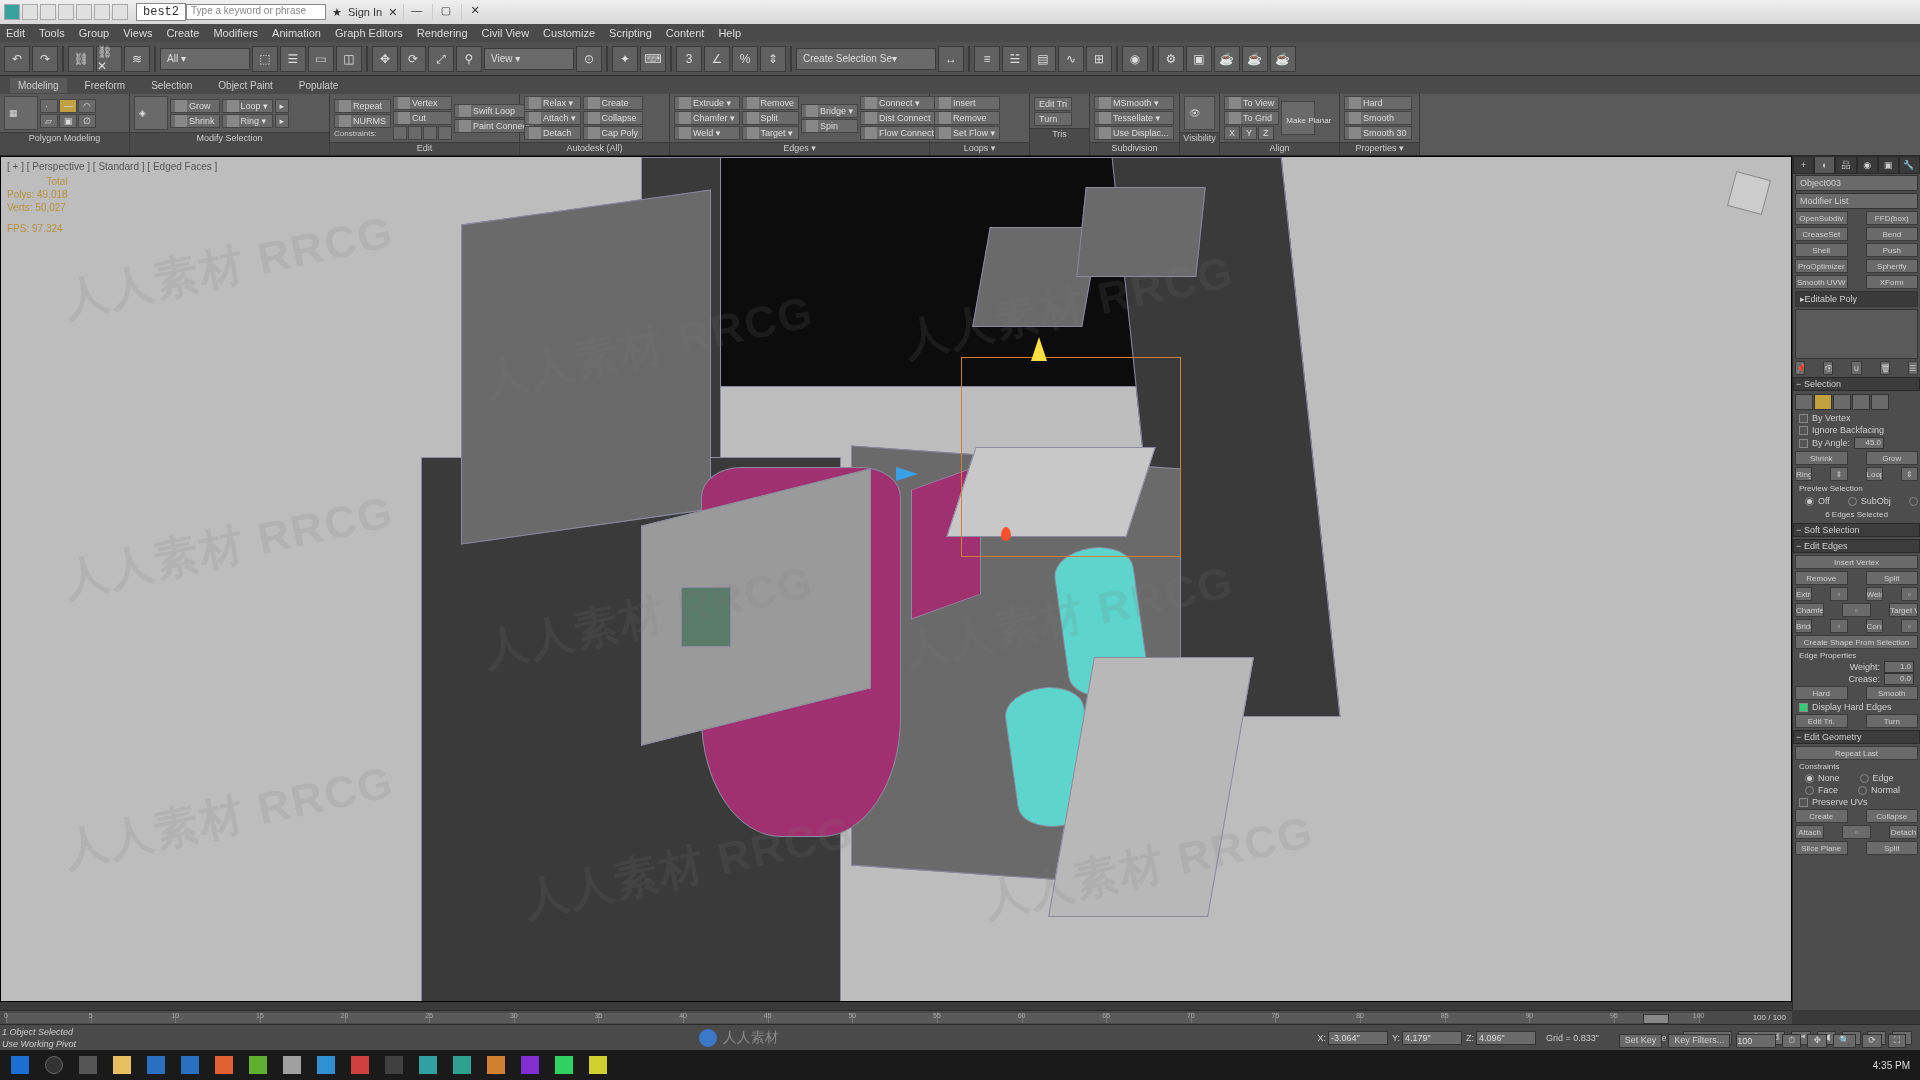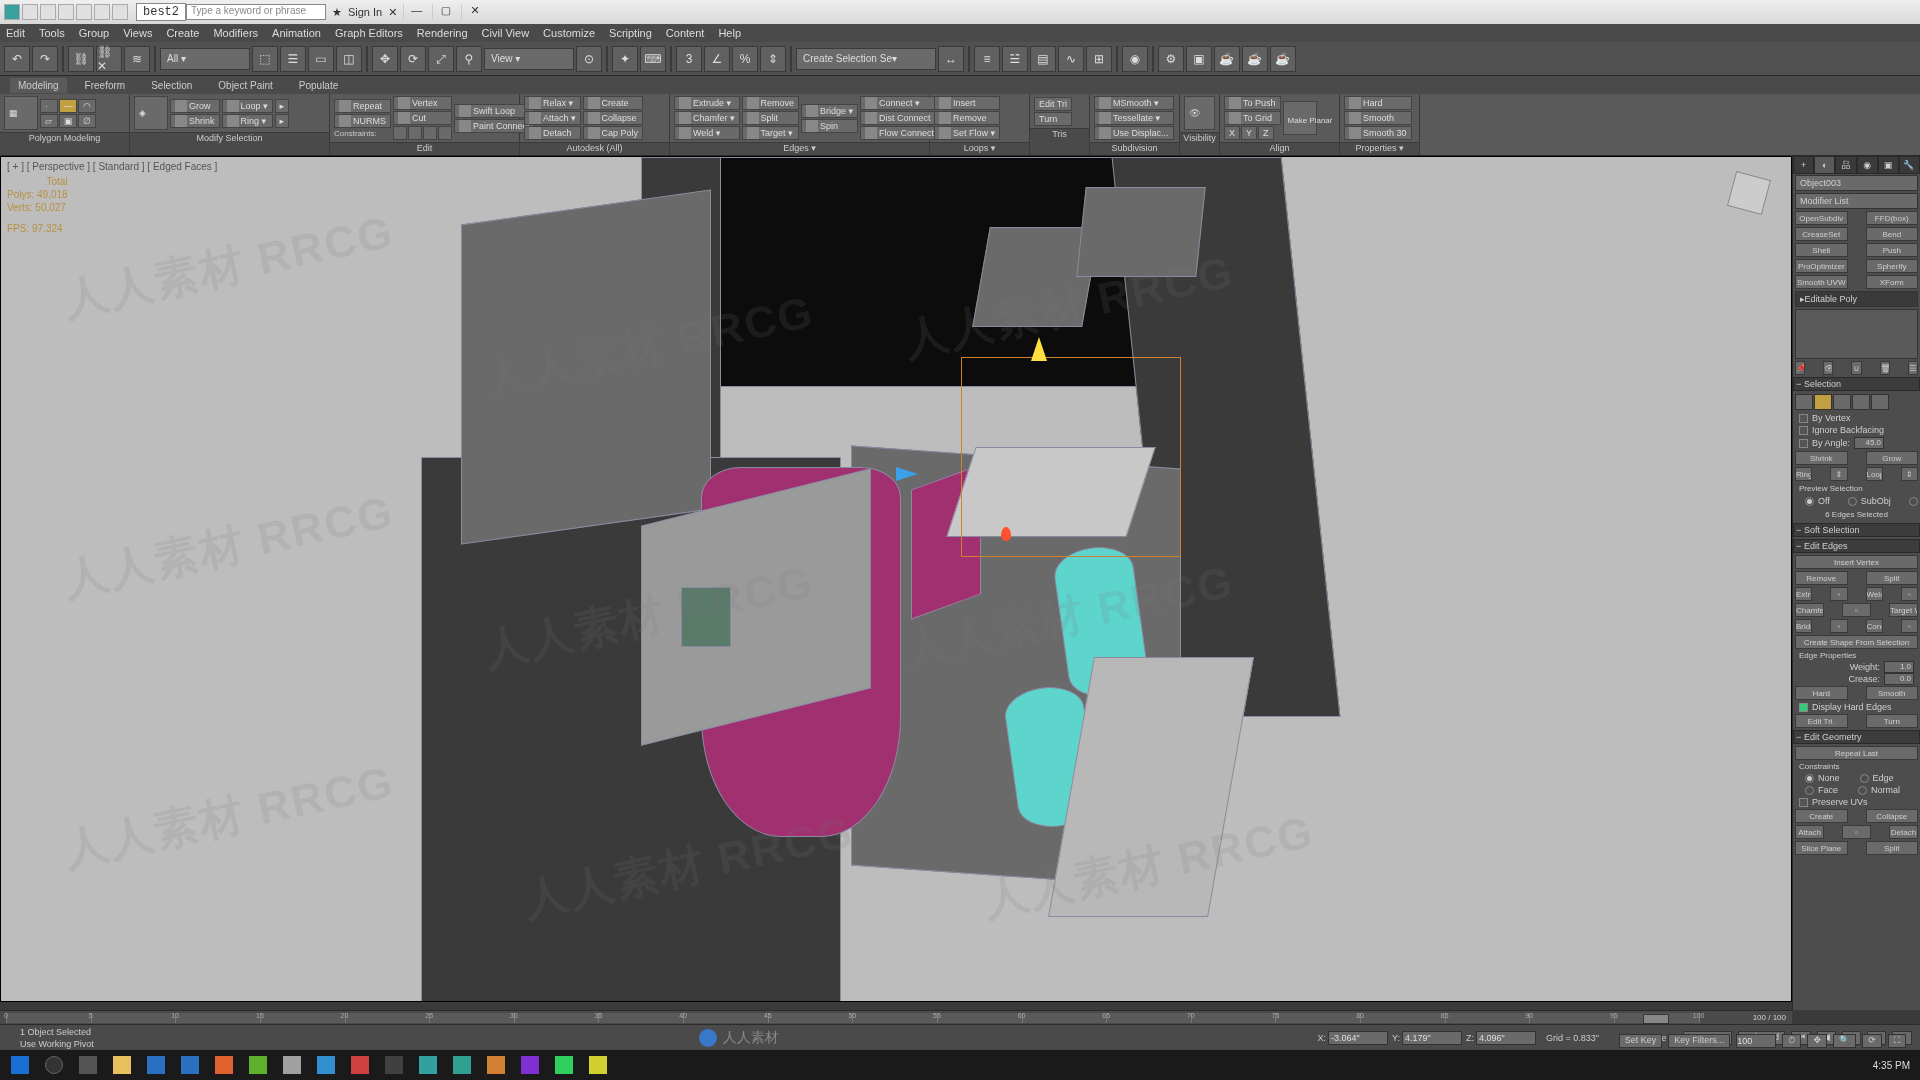--- a/index.html
+++ b/index.html
@@ -84,21 +84,21 @@
 .subobj span { width: 18px; height: 16px; background: #6a6a6a; border: 1px solid #333; }
 .subobj span.active { background: #c0a040; }
 
 
 .timeline { position: absolute; bottom: 26px; left: 0; right: 128px; height: 14px; background: #4a4a4a; border-top: 1px solid #2a2a2a; display: flex; align-items: center; font-size: 8px; }
 .timeline .track { flex: 1; height: 10px; background: #5a5a5a; position: relative; margin: 0 6px; }
 .timeline .track .tick { position: absolute; top: 0; width: 1px; height: 10px; background: #777; }
 .timeline .slider { position: absolute; right: 30px; top: 1px; width: 26px; height: 10px; background: #888; border: 1px solid #333; }
 
 .statusbar { position: absolute; bottom: 0; left: 0; right: 0; height: 26px; background: #4a4a4a; border-top: 1px solid #2a2a2a; display: flex; align-items: center; font-size: 9px; color: #ccc; }
-.statusbar .sel { width: 180px; padding-left: 20px; line-height: 12px; }
+.statusbar .sel { width: 180px; padding-left: 2px; line-height: 12px; font-style: italic; }
 .statusbar .coord { display: flex; gap: 4px; margin-left: 20px; }
 .statusbar .coord .cf { display: flex; align-items: center; gap: 2px; }
 .statusbar .coord input { width: 60px; height: 14px; background: #6a6a6a; border: 1px solid #333; color: #ddd; font-size: 9px; padding: 0 2px; }
 .statusbar .grid { margin-left: 10px; }
 .statusbar .logo { margin-left: auto; margin-right: auto; display:flex; align-items:center; gap:6px; font-size: 14px; color:#888; }
 .statusbar .logo .lg { width: 18px; height: 18px; background: #3a78c8; border-radius: 50%; }
 .statusbar .rightctl { display:flex; align-items:center; gap:6px; padding-right:8px; }
 .statusbar .rcbtn { height: 14px; padding: 0 5px; background: #6a6a6a; border: 1px solid #333; }
 
 body { height: 1080px; }
@@ -452,21 +452,21 @@
     <div class="rbody">
         <div class="rbtn big">👁</div>
       </div>
     <div class="rlabel">Visibility</div>
   </div>
   <div class="rgroup" style="width:120px">
     <div class="rbody">
       <div class="rcol">
         <div class="rbtn">
             <span class="ricon"></span>
-            <span>To Push</span>
+            <span>To View</span>
           </div>
         <div class="rbtn">
             <span class="ricon"></span>
             <span>To Grid</span>
           </div>
         <div style="display:flex;gap:1px">
           <div class="rbtn" style="width:16px">X</div>
           <div class="rbtn" style="width:16px">Y</div>
           <div class="rbtn" style="width:16px">Z</div>
         </div>

